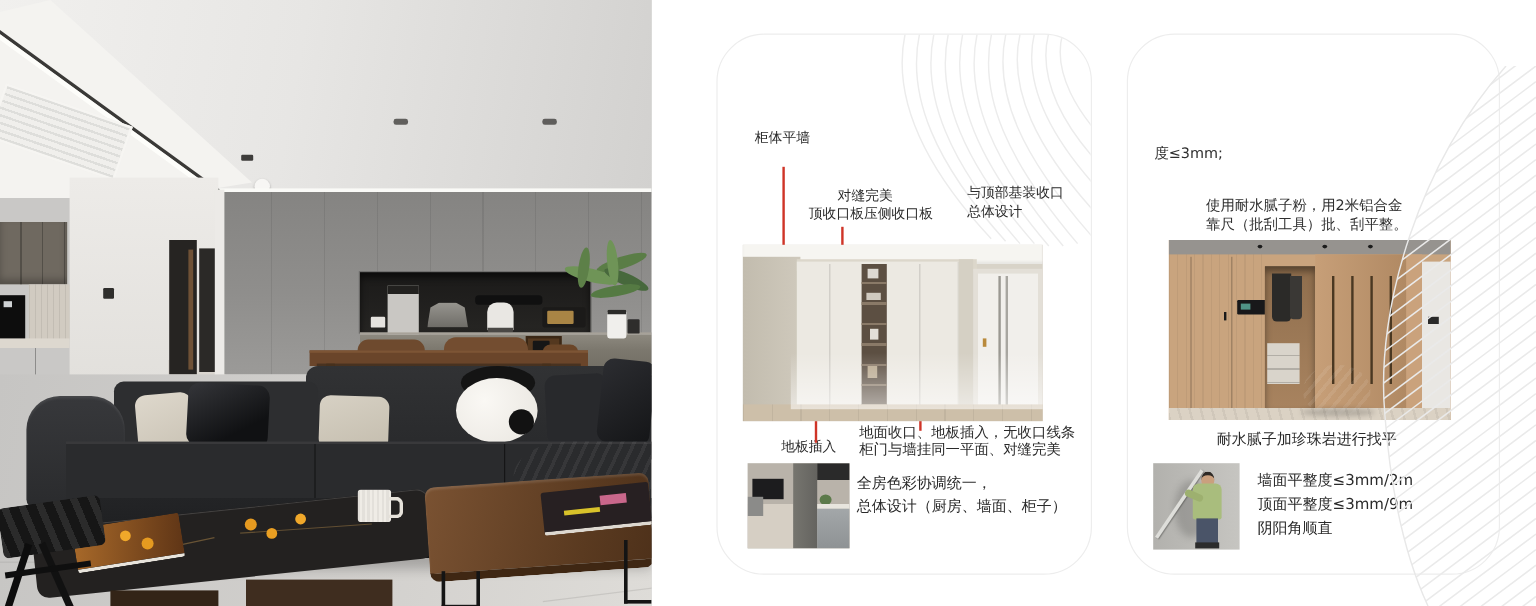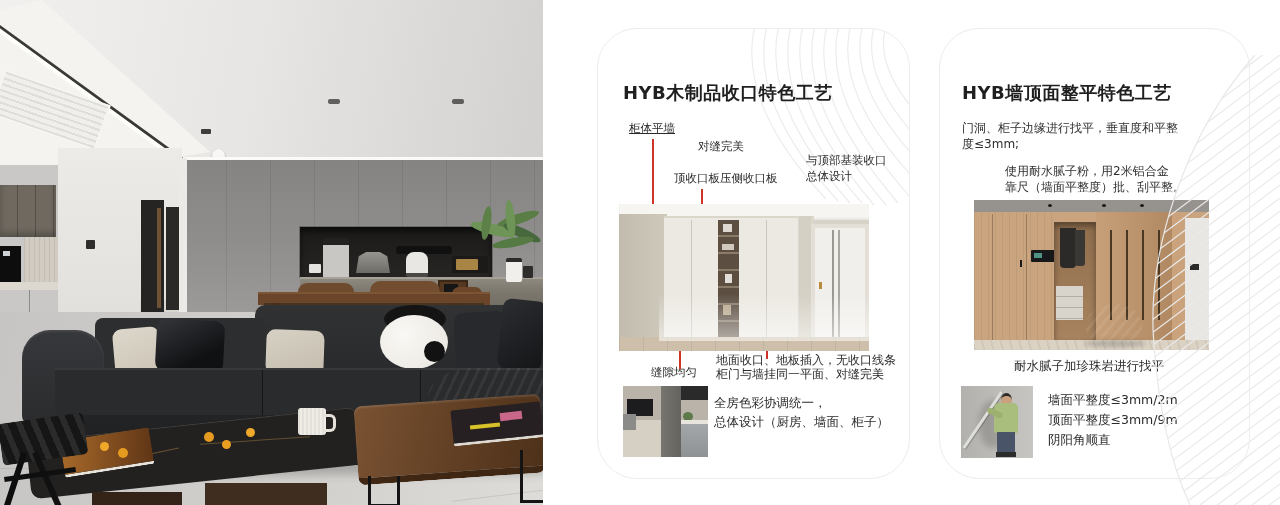--- a/index.html
+++ b/index.html
@@ -168,30 +168,29 @@
       <path d="M78,-6 C62,52 92,112 148,178" stroke="#ececec" stroke-width="1.2"></path>
       <path d="M90,-6 C74,52 104,112 160,178" stroke="#ececec" stroke-width="1.2"></path>
       <path d="M102,-6 C86,52 116,110 172,176" stroke="#ececec" stroke-width="1.2"></path>
       <path d="M114,-6 C98,50 128,106 184,170" stroke="#ececec" stroke-width="1.2"></path>
       <path d="M126,-6 C110,46 140,100 192,156" stroke="#ececec" stroke-width="1.2"></path>
       <path d="M138,-6 C122,42 152,92 196,138" stroke="#ececec" stroke-width="1.2"></path>
       <path d="M150,-6 C134,38 164,84 198,118" stroke="#ececec" stroke-width="1.2"></path>
       <path d="M162,-6 C146,32 176,72 200,96" stroke="#ececec" stroke-width="1.2"></path>
     </svg>
 
-    <h2 class="card-title" style="left:25px;top:52px;margin:0;">HYB木制品收口特色工艺</h2>
-
-    <div class="callout" style="left:31px;top:91px;text-decoration:underline;">柜体平墙</div>
-    <div class="callout" style="left:100px;top:109px;">对缝完美</div>
+
+    <div class="callout" style="left:31px;top:77px;">柜体平墙</div>
+    <div class="callout" style="left:100px;top:126px;">对缝完美</div>
     <div class="callout" style="left:76px;top:141px;">顶收口板压侧收口板</div>
     <div class="callout" style="left:208px;top:123px;">
       <div>与顶部基装收口</div>
       <div>总体设计</div>
     </div>
-    <div class="callout" style="left:53px;top:335px;">缝隙均匀</div>
+    <div class="callout" style="left:53px;top:335px;">地板插入</div>
 
     <div class="vline" style="left:54px;top:110px;height:100px;"></div>
     <div class="vline" style="left:103px;top:160px;height:32px;"></div>
     <div class="vline" style="left:81px;top:294px;height:46px;"></div>
     <div class="vline" style="left:168px;top:307px;height:23px;"></div>
 
     <div class="imgbox" style="left:21px;top:175px;width:250px;height:147px;background:#d8d3c8;">
       <div class="ph" style="left:0;top:0;width:250px;height:16px;background:#f6f5f1;box-shadow:inset 0 -2px 2px rgba(0,0,0,.06);"></div>
       <div class="ph" style="left:0;top:10px;width:48px;height:137px;background:linear-gradient(90deg,#c2bcae,#cfc9bc);"></div>
       <div class="ph" style="left:45px;top:12px;width:150px;height:10px;background:#dcd7cb;"></div>
@@ -229,29 +228,27 @@
       <div class="ph" style="left:60px;top:26px;width:10px;height:9px;background:#5c7a4a;border-radius:50%;"></div>
       <div class="ph" style="left:58px;top:34px;width:27px;height:4px;background:#e8e5de;"></div>
       <div class="ph" style="left:58px;top:38px;width:27px;height:33px;background:linear-gradient(180deg,#a3a7a9,#8e9294);"></div>
     </div>
 
     <div class="spec" style="left:116px;top:366px;">全房色彩协调统一，</div>
     <div class="spec" style="left:116px;top:385px;">总体设计（厨房、墙面、柜子）</div>
   </section>
 
   <section class="card" id="card2" style="left:939px;width:309px;">
-    <h2 class="card-title" style="left:22px;top:52px;margin:0;">HYB墙顶面整平特色工艺</h2>
 
     <div class="body-txt" style="left:22px;top:91px;">
-      <div>门洞、柜子边缘进行找平，垂直度和平整</div>
       <div>度≤3mm;</div>
     </div>
     <div class="body-txt" style="left:65px;top:134px;">
       <div>使用耐水腻子粉，用2米铝合金</div>
-      <div>靠尺（墙面平整度）批、刮平整。</div>
+      <div>靠尺（批刮工具）批、刮平整。</div>
     </div>
 
     <div class="imgbox" style="left:34px;top:171px;width:235px;height:150px;background:#c9a47e;">
       <div class="ph" style="left:0;top:0;width:235px;height:12px;background:#96938f;"></div>
       <div class="ph" style="left:74px;top:4px;width:4px;height:3px;background:#1c1c1c;border-radius:50%;"></div>
       <div class="ph" style="left:128px;top:4px;width:4px;height:3px;background:#1c1c1c;border-radius:50%;"></div>
       <div class="ph" style="left:166px;top:4px;width:4px;height:3px;background:#1c1c1c;border-radius:50%;"></div>
       <div class="ph" style="left:0;top:12px;width:80px;height:130px;background:linear-gradient(90deg,#c5a07c,#b99272);
             background-image:repeating-linear-gradient(90deg,rgba(0,0,0,.05) 0 1px,transparent 1px 7px);"></div>
       <div class="ph" style="left:18px;top:14px;width:1px;height:126px;background:rgba(0,0,0,.25);"></div>

